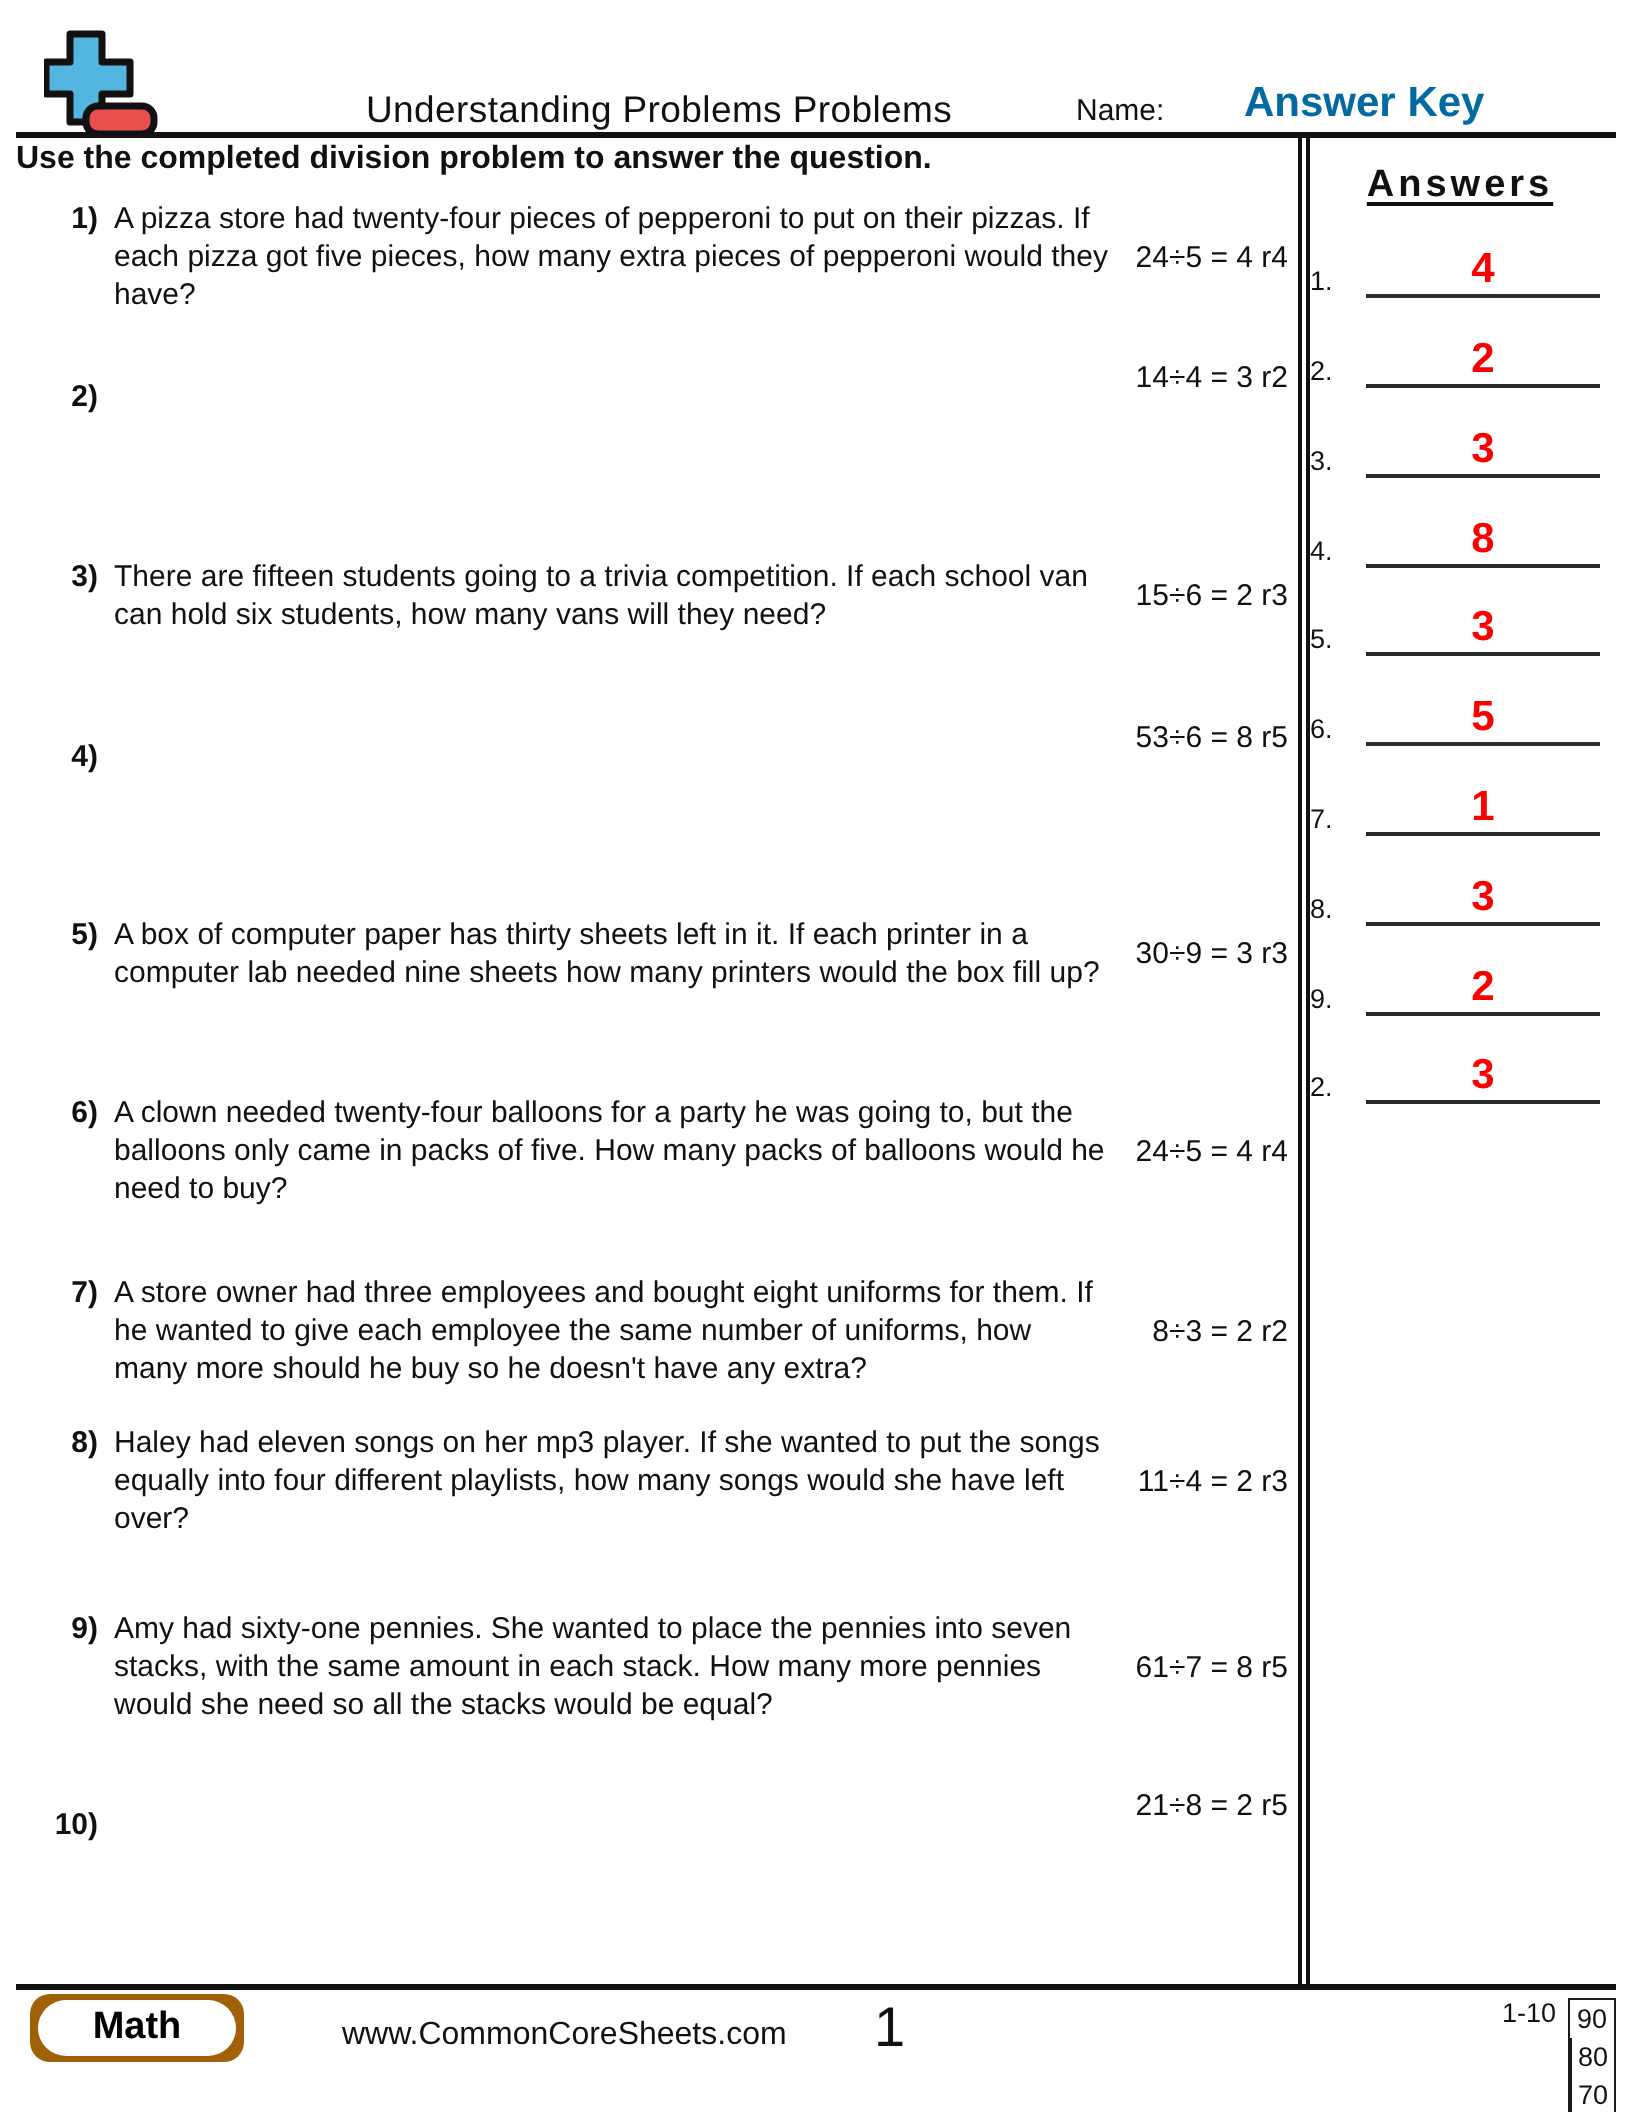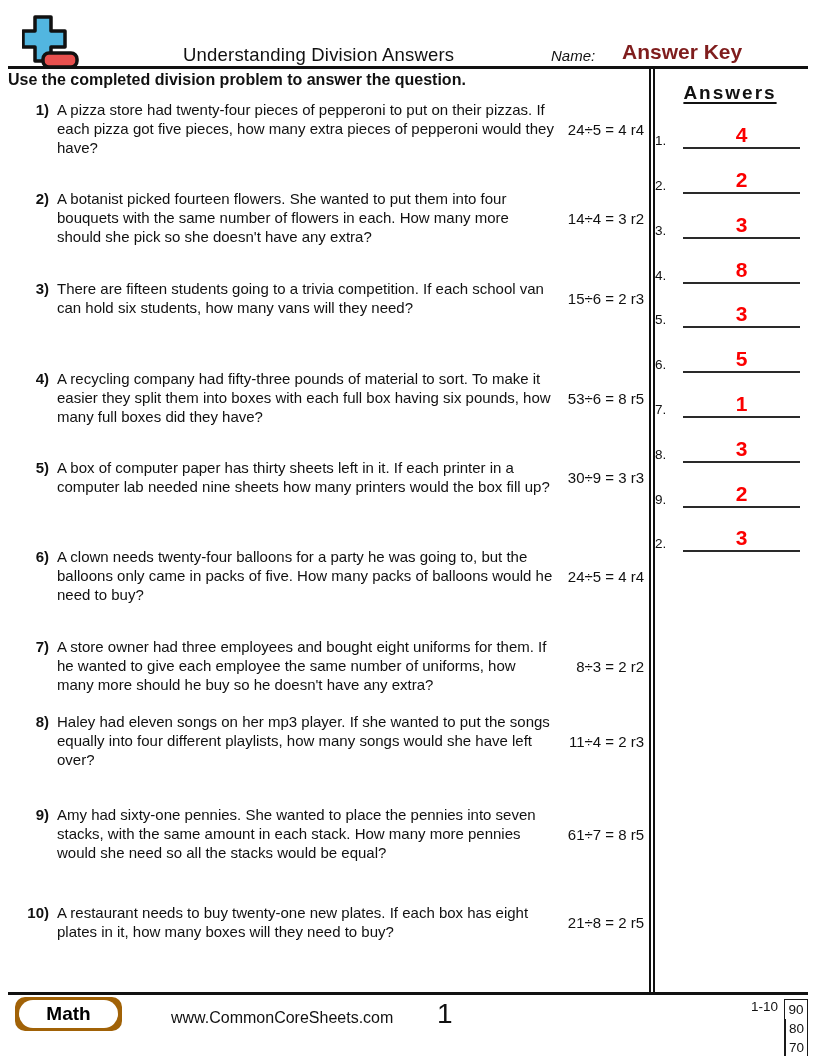--- a/index.html
+++ b/index.html
@@ -9,24 +9,24 @@
     font-family:"Liberation Sans", sans-serif; color:#111;
   }
   .page { position:absolute; inset:0; }
 
   
   .logo { position:absolute; left:22px; top:15px; }
   .page-title {
     position:absolute; left:183px; top:44px;
     font-size:18.5px; letter-spacing:0.2px; white-space:nowrap;
   }
-  .name-label { position:absolute; left:551px; top:47px; font-size:15px;font-style:italic; }
+  .name-label { position:absolute; left:538px; top:47px; font-size:15px; }
   .name-value {
     position:absolute; left:622px; top:40px;
-    font-size:21px; font-weight:bold; color:#7f1d1d; white-space:nowrap;
+    font-size:21px; font-weight:bold; color:#0369a1; white-space:nowrap;
   }
   .header-rule { position:absolute; left:8px; top:66px; width:800px; height:3px; background:#111; }
   .instruction { position:absolute; left:8px; top:71px; font-size:16px; font-weight:bold; }
 
   
   .vline { position:absolute; top:69px; height:924px; width:2px; background:#111; }
   .vline-a { left:649px; } .vline-b { left:653px; }
 
   
   .questions { position:absolute; left:8px; top:0; width:637px; height:100%; }
@@ -78,64 +78,62 @@
 </head>
 <body>
 
 <div class="page">
 
   <svg class="logo" width="58" height="54" viewBox="0 0 58 54">
     <path d="M 13 2 L 29 2 L 29 16 L 43 16 L 43 32 L 29 32 L 29 46 L 13 46 L 13 32 L 1 32 L 1 16 L 13 16 Z" fill="#52b6e0" stroke="#111" stroke-width="3.5" stroke-linejoin="round"></path>
     <rect x="21" y="38" width="34" height="14" rx="6" fill="#e8504e" stroke="#111" stroke-width="3.5"></rect>
   </svg>
 
-  <div class="page-title">Understanding Division Answers</div>
+  <div class="page-title">Understanding Problems Problems</div>
   <div class="name-label">Name:</div>
   <div class="name-value">Answer Key</div>
   <div class="header-rule"></div>
   <div class="instruction">Use the completed division problem to answer the question.</div>
 
   <div class="vline vline-a"></div>
   <div class="vline vline-b"></div>
 
   <div class="questions">
 
     <div class="q" style="top:100px">
       <span class="qnum">1)</span>
       <span class="qtext">A pizza store had twenty-four pieces of pepperoni to put on their pizzas. If each pizza got five pieces, how many extra pieces of pepperoni would they have?</span>
       <span class="qeq">24÷5 = 4 r4</span>
     </div>
 
     <div class="q" style="top:189px">
       <span class="qnum">2)</span>
-      <span class="qtext">A botanist picked fourteen flowers. She wanted to put them into four bouquets with the same number of flowers in each. How many more should she pick so she doesn't have any extra?</span>
       <span class="qeq">14÷4 = 3 r2</span>
     </div>
 
     <div class="q" style="top:279px">
       <span class="qnum">3)</span>
       <span class="qtext">There are fifteen students going to a trivia competition. If each school van can hold six students, how many vans will they need?</span>
       <span class="qeq">15÷6 = 2 r3</span>
     </div>
 
     <div class="q" style="top:369px">
       <span class="qnum">4)</span>
-      <span class="qtext">A recycling company had fifty-three pounds of material to sort. To make it easier they split them into boxes with each full box having six pounds, how many full boxes did they have?</span>
       <span class="qeq">53÷6 = 8 r5</span>
     </div>
 
     <div class="q" style="top:458px">
       <span class="qnum">5)</span>
       <span class="qtext">A box of computer paper has thirty sheets left in it. If each printer in a computer lab needed nine sheets how many printers would the box fill up?</span>
       <span class="qeq">30÷9 = 3 r3</span>
     </div>
 
     <div class="q" style="top:547px">
       <span class="qnum">6)</span>
-      <span class="qtext">A clown needs twenty-four balloons for a party he was going to, but the balloons only came in packs of five. How many packs of balloons would he need to buy?</span>
+      <span class="qtext">A clown needed twenty-four balloons for a party he was going to, but the balloons only came in packs of five. How many packs of balloons would he need to buy?</span>
       <span class="qeq">24÷5 = 4 r4</span>
     </div>
 
     <div class="q" style="top:637px">
       <span class="qnum">7)</span>
       <span class="qtext">A store owner had three employees and bought eight uniforms for them. If he wanted to give each employee the same number of uniforms, how many more should he buy so he doesn't have any extra?</span>
       <span class="qeq">8÷3 = 2 r2</span>
     </div>
 
     <div class="q" style="top:712px">
@@ -145,21 +143,20 @@
     </div>
 
     <div class="q" style="top:805px">
       <span class="qnum">9)</span>
       <span class="qtext">Amy had sixty-one pennies. She wanted to place the pennies into seven stacks, with the same amount in each stack. How many more pennies would she need so all the stacks would be equal?</span>
       <span class="qeq">61÷7 = 8 r5</span>
     </div>
 
     <div class="q" style="top:903px">
       <span class="qnum">10)</span>
-      <span class="qtext">A restaurant needs to buy twenty-one new plates. If each box has eight plates in it, how many boxes will they need to buy?</span>
       <span class="qeq">21÷8 = 2 r5</span>
     </div>
 
   </div>
 
   <div class="answers">
     <div class="answers-title">Answers</div>
 
     <div class="ans" style="top:110px">
       <span class="ans-num">1.</span>

